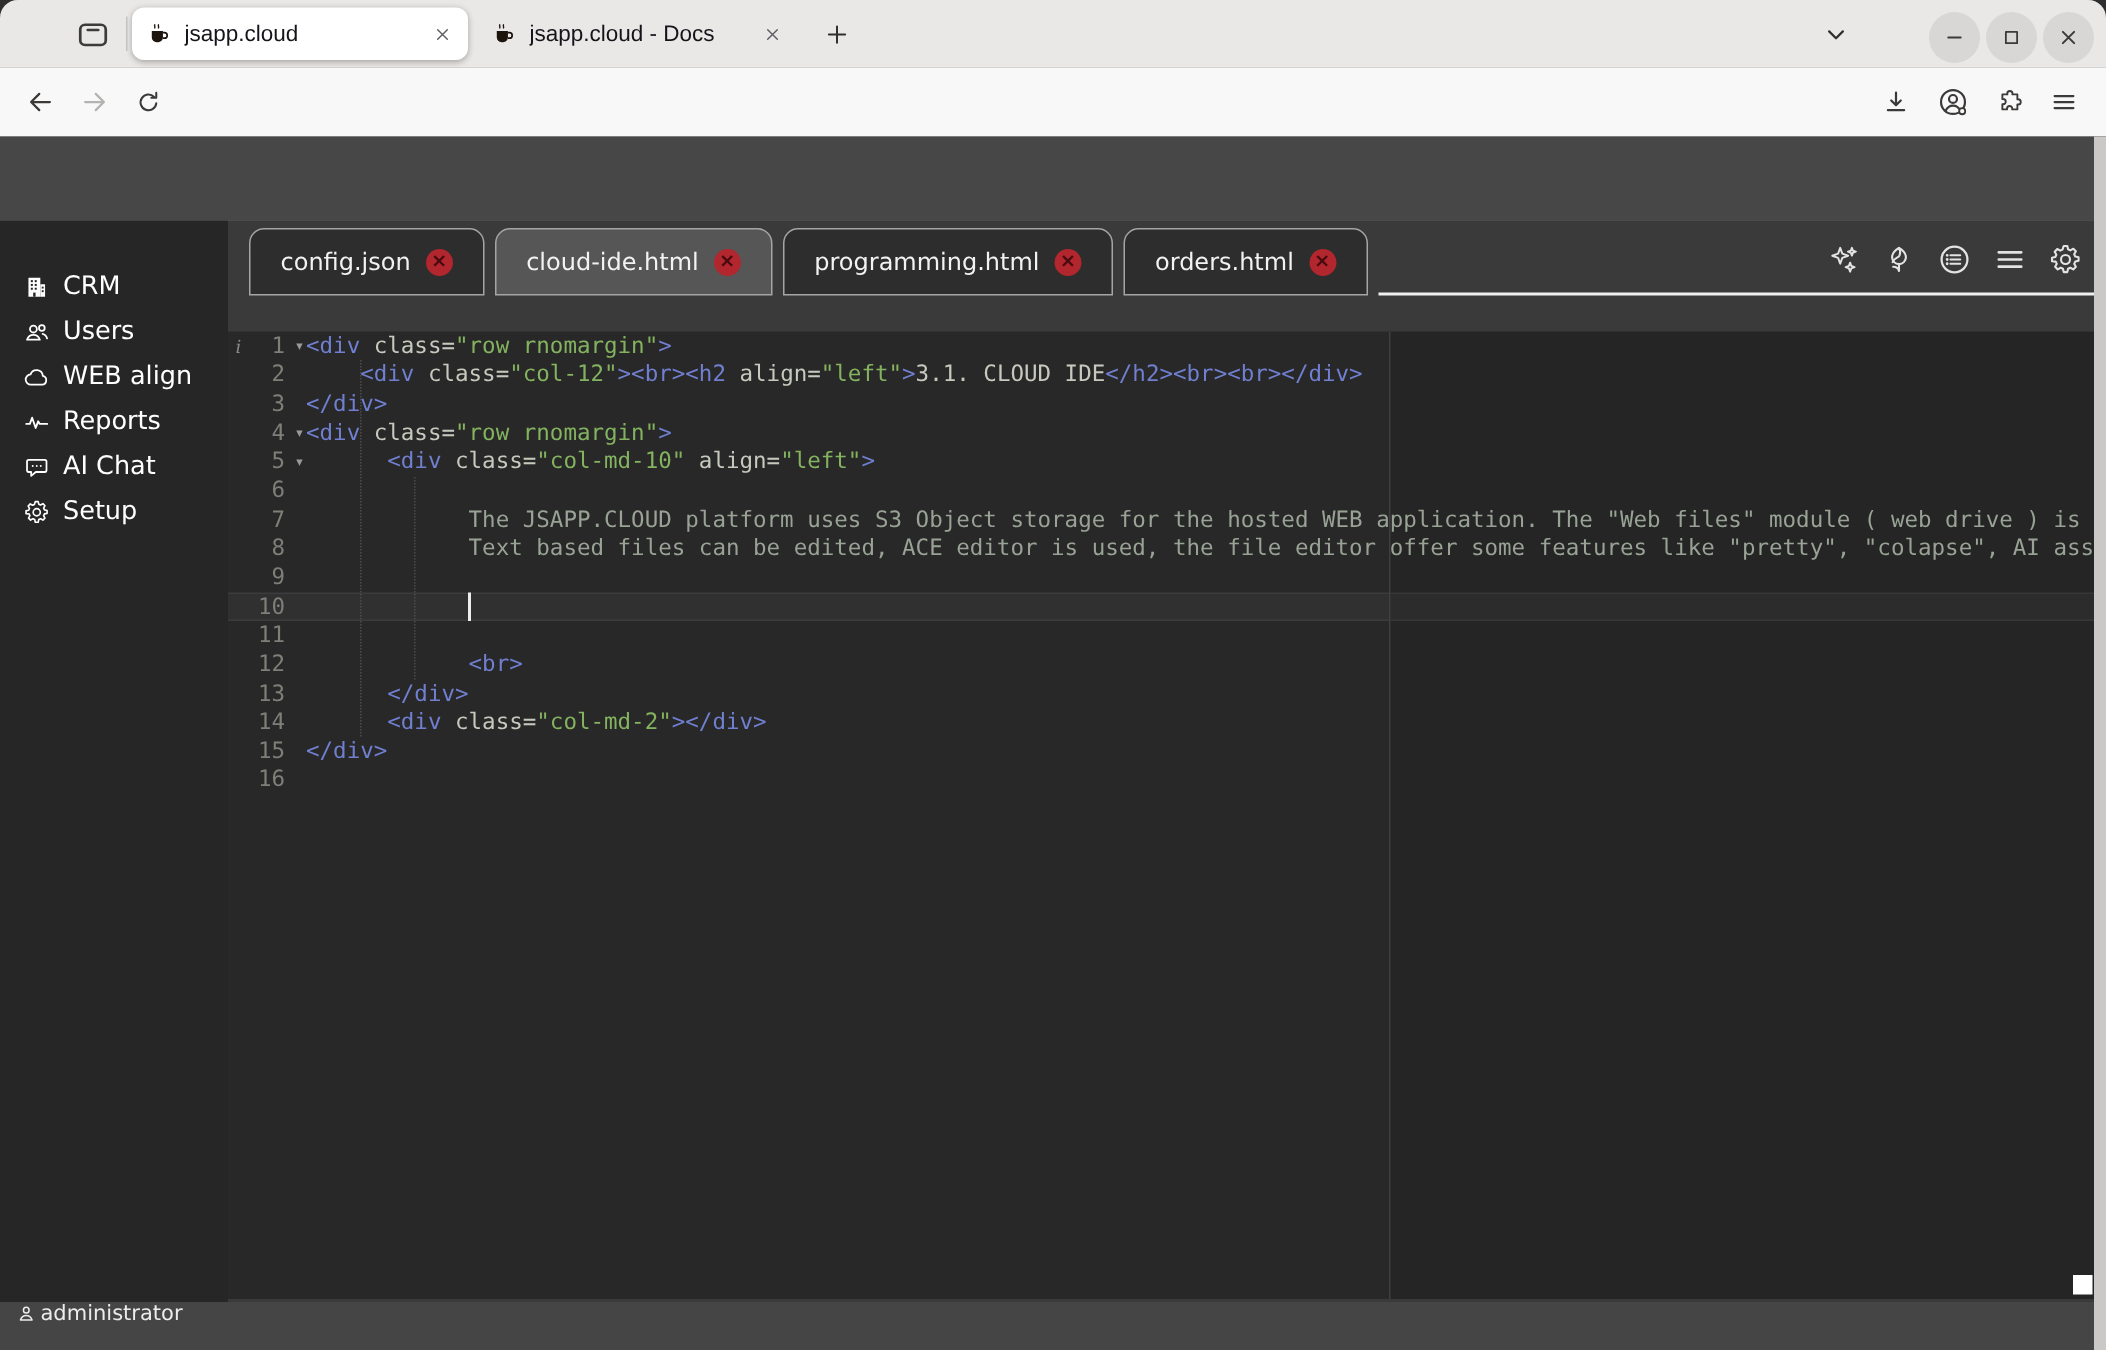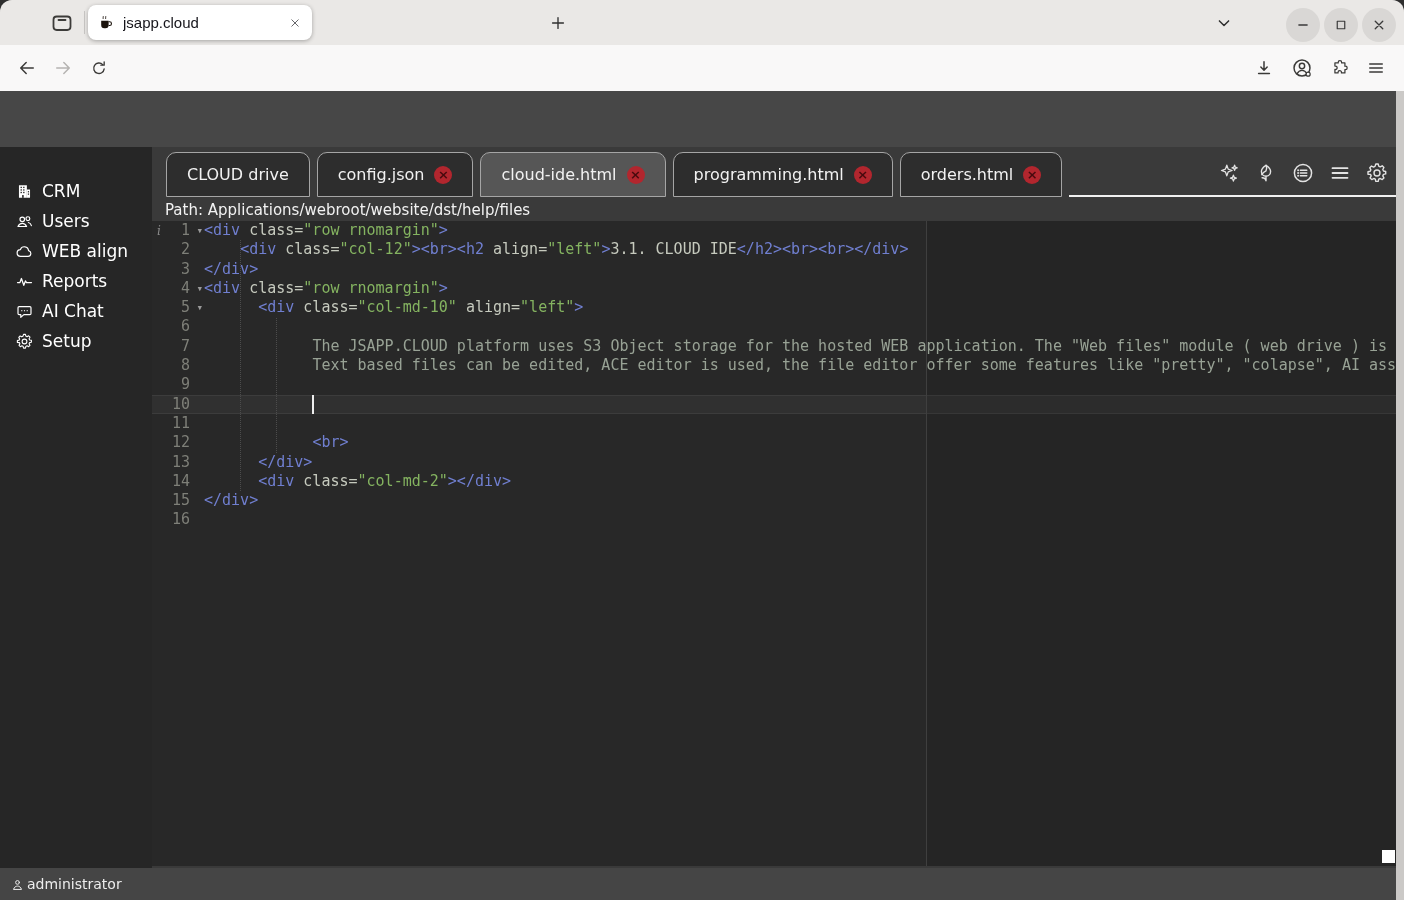--- a/index.html
+++ b/index.html
@@ -76,21 +76,21 @@
   .gl .annot{position:absolute;left:5px;top:1px;font-family:"DejaVu Serif",serif;font-style:italic;font-size:12px;color:#8a8a8a;}
   .code{position:absolute;left:52px;top:0;right:-1200px;}
   .cl{height:19.3px;white-space:pre;}
   .tk-tag{color:#707fd0;text-align:right;} .tk-attr{color:#c6cabe;text-align:center;} .tk-str{color:#84b360;}
   .tk-txt{color:#c6cabe;text-align:right;} .tk-body{color:#98a295;} .tk-plain{color:#c6cabe;}
   .cursor{position:absolute;width:2px;height:19px;background:#ededed;}
   .ace-corner{position:absolute;right:1px;bottom:3px;width:13px;height:13px;background:#fff;}
 
   
   .footer{position:absolute;left:0;right:0;bottom:0;height:32px;background:#454545;color:#ececec;}
-  .f-user{position:absolute;left:10px;top:0;height:32px;display:flex;align-items:center;font-size:14px;}
+  .f-user{position:absolute;left:10px;top:0;height:32px;display:flex;font-size:14px;}
   .f-user .ic{width:15px;height:15px;margin-right:2px;color:#ececec;}
   .f-copy{position:absolute;left:0;right:0;top:16px;height:32px;display:flex;align-items:center;justify-content:center;font-size:11px;margin-top:24px;}
   .f-time{position:absolute;right:26px;top:0;height:32px;display:flex;align-items:center;font-size:13.2px;}
 
   .page-scrollbar{position:absolute;right:0;top:91px;width:8px;bottom:0;background:#cbc9c7;z-index:60;}
 </style>
 </head>
 <body>
 
 <div id="stage">
@@ -114,20 +114,35 @@
             </svg>
           </span>
         <span class="ttl">jsapp.cloud</span>
         <span class="ic cls">
             <svg viewBox="0 0 24 24" fill="none" stroke="currentColor" stroke-width="1.6" stroke-linecap="round" stroke-linejoin="round">
               <path d="M6.5 6.5l11 11M17.5 6.5l-11 11"></path>
             </svg>
           </span>
       </div>
 
+      <div class="btab" style="left:318px;width:214px;">
+        <span class="ic fav">
+            <svg viewBox="0 0 24 24">
+              <path d="M4.5 9.5h10.5v6a4.5 4.5 0 0 1-4.5 4.5H9a4.5 4.5 0 0 1-4.5-4.5z" fill="#1c140d"></path>
+              <path d="M15 11h1.4a2.6 2.6 0 0 1 0 5.2H15" fill="none" stroke="#1c140d" stroke-width="1.6"></path>
+              <path d="M7.3 3.6c-.7 1.1.7 1.7 0 2.9M10.8 3.6c-.7 1.1.7 1.7 0 2.9" fill="none" stroke="#1c140d" stroke-width="1.3" stroke-linecap="round"></path>
+            </svg>
+          </span>
+        <span class="ttl">jsapp.cloud - Docs</span>
+        <span class="ic cls">
+            <svg viewBox="0 0 24 24" fill="none" stroke="currentColor" stroke-width="1.6" stroke-linecap="round" stroke-linejoin="round">
+              <path d="M6.5 6.5l11 11M17.5 6.5l-11 11"></path>
+            </svg>
+          </span>
+      </div>
 
       <span class="ic newtab">
           <svg viewBox="0 0 24 24" fill="none" stroke="currentColor" stroke-width="1.6" stroke-linecap="round" stroke-linejoin="round">
             <path d="M12 5.5v13M5.5 12h13"></path>
           </svg>
         </span>
       <span class="ic alltabs">
           <svg viewBox="0 0 24 24" fill="none" stroke="currentColor" stroke-width="1.8" stroke-linecap="round" stroke-linejoin="round">
             <path d="M6.5 9.5l5.5 5.5 5.5-5.5"></path>
           </svg>
@@ -327,23 +342,20 @@
               <path d="M10.8 3h2.4l.5 2.2 1.5.7 2-1.1 1.7 1.7-1.1 2 .7 1.5 2.2.5v2.4l-2.2.5-.7 1.5 1.1 2-1.7 1.7-2-1.1-1.5.7-.5 2.2h-2.4l-.5-2.2-1.5-.7-2 1.1-1.7-1.7 1.1-2-.7-1.5L3 13.2v-2.4l2.2-.5.7-1.5-1.1-2L6.5 5l2 1.1 1.5-.7z"></path>
             </svg>
           </span>
           <span class="side-label">Setup</span>
         </div>
       </div>
 
     <div class="main">
       <div class="tabstrip">
         <div style="display:flex;align-items:flex-end;" id="editor-tabs">
-            <div class="etab">
-              <span>CLOUD drive</span>
-            </div>
             <div class="etab">
               <span>config.json</span>
               <span class="closebadge">×</span>
             </div>
             <div class="etab active">
               <span>cloud-ide.html</span>
               <span class="closebadge">×</span>
             </div>
             <div class="etab">
               <span>programming.html</span>
@@ -383,21 +395,20 @@
             </span>
             <span class="ic tbic">
               <svg viewBox="0 0 24 24" fill="none" stroke="currentColor" stroke-width="1.4" stroke-linecap="round" stroke-linejoin="round">
                 <circle cx="12" cy="12" r="3"></circle>
                 <path d="M10.8 3h2.4l.5 2.2 1.5.7 2-1.1 1.7 1.7-1.1 2 .7 1.5 2.2.5v2.4l-2.2.5-.7 1.5 1.1 2-1.7 1.7-2-1.1-1.5.7-.5 2.2h-2.4l-.5-2.2-1.5-.7-2 1.1-1.7-1.7 1.1-2-.7-1.5L3 13.2v-2.4l2.2-.5.7-1.5-1.1-2L6.5 5l2 1.1 1.5-.7z"></path>
               </svg>
             </span>
           </div>
       </div>
 
-      <div class="pathline">Path: Applications/webroot/website/dst/help/files</div>
 
       <div class="editor">
         <div class="active-line" id="active-line" style="top: 173.7px;"></div>
         <div class="guide g1"></div>
         <div class="guide g2"></div>
         <div class="pm-shade"></div>
         <div class="pm-line"></div>
         <div class="gutter" id="editor-gutter">
             <div class="gl"><span>1</span><span class="fold">▾</span><span class="annot">i</span></div>
             <div class="gl"><span>2</span></div>

